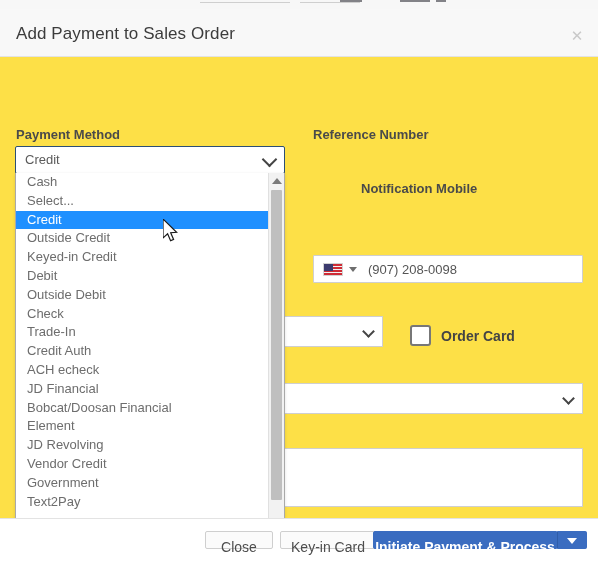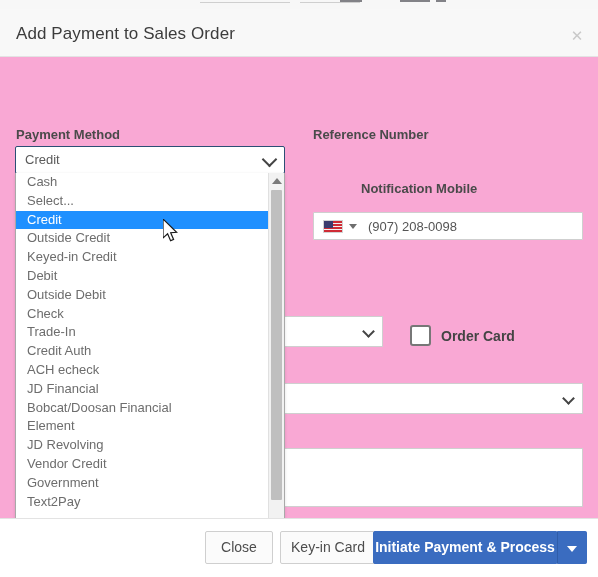--- a/index.html
+++ b/index.html
@@ -72,21 +72,21 @@
     line-height: 14px;
     text-align: center;
     color: #c9c9c9;
     cursor: pointer;
     user-select: none;
   }
 
   .modal-body {
     position: relative;
     height: 461px;
-    background: #f9a8d4;
+    background: #fde047;
     overflow: hidden;
   }
 
   .field-label {
     position: absolute;
     font-size: 13px;
     font-weight: bold;
     color: #4a4a4a;
   }
 
@@ -140,21 +140,21 @@
   }
   .input-readonly .ph {
     position: absolute;
     left: 10px;
     top: 6px;
     font-size: 13px;
     color: #a3a3a3;
   }
 
   
-  .phone-wrap { background:#fff; }
+  .phone-wrap { background:#fff;margin-top:43px; }
   .phone-flag {
     position: absolute;
     left: 9px;
     top: 50%;
     margin-top: -6px;
     width: 20px;
     height: 13px;
     background:
       linear-gradient(to bottom,
         #cf2b35 0 14.3%, #f2f2f2 14.3% 28.6%, #cf2b35 28.6% 42.9%,
@@ -280,21 +280,21 @@
   .modal-footer {
     position: relative;
     height: 58px;
     background: #ffffff;
     border-top: 1px solid #e3e3e3;
     box-sizing: border-box;
   }
   .btn {
     position: absolute;
     box-sizing: border-box;
-    height: 33px;
+    height: 18px;
     line-height: 31px;
     font-size: 14px;
     border: 1px solid #cfcfcf;
     background: #fbfbfb;
     color: #4d4d4d;
     border-radius: 2px;
     text-align: center;
     cursor: pointer;
     user-select: none;
   }

